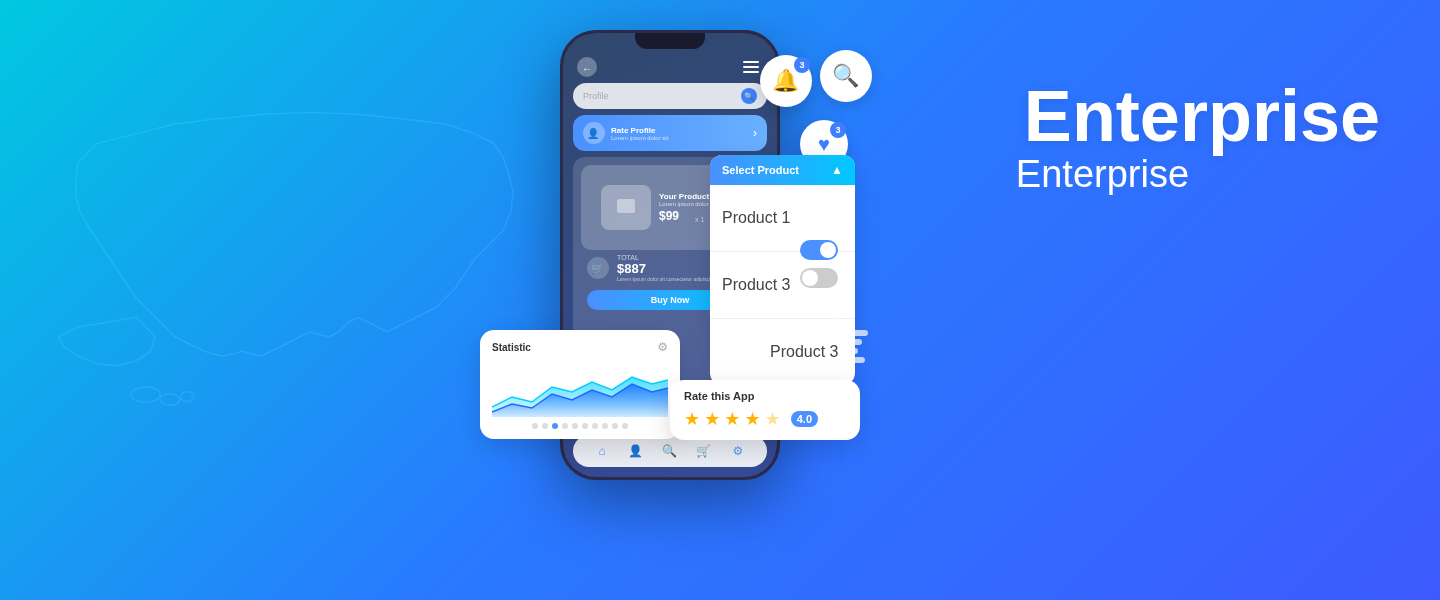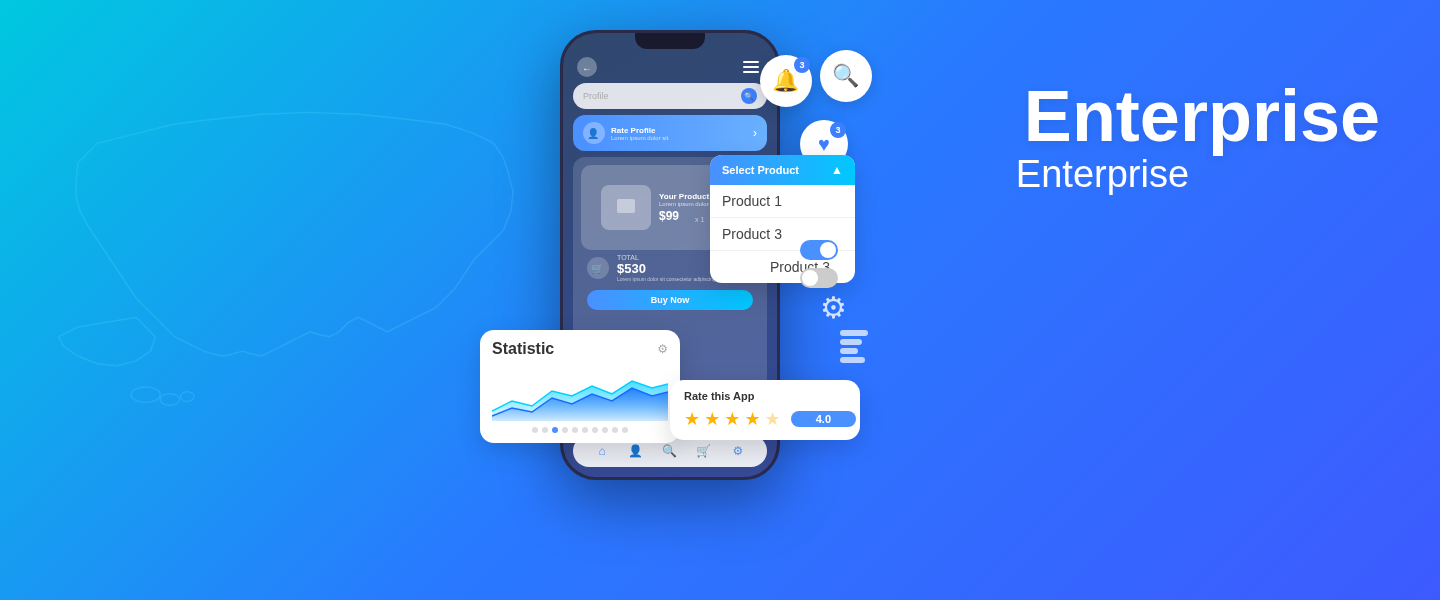--- a/index.html
+++ b/index.html
@@ -397,22 +397,22 @@
       font-size: 11px;
       font-weight: bold;
     }
 
     .select-product-icon {
       color: white;
       font-size: 12px;
     }
 
     .product-option {
-      padding: 8px 12px;
-      font-size: 14px;
+      padding: 24px 12px;
+      font-size: 16px;
       color: #444;
       border-bottom: 1px solid #f0f0f0;
     }
 
     .product-option:last-child {
       border-bottom: none;
       margin-left: 48px;
     }
 
     
@@ -472,21 +472,21 @@
     }
 
     .stat-header {
       display: flex;
       justify-content: space-between;
       align-items: center;
       margin-bottom: 8px;
     }
 
     .stat-title {
-      font-size: 16px;
+      font-size: 10px;
       font-weight: bold;
       color: #333;
     }
 
     .stat-gear {
       color: #aaa;
       font-size: 12px;
     }
 
     .stat-chart {
@@ -540,21 +540,21 @@
 
     .star {
       color: #ffb300;
       font-size: 18px;
     }
 
     .rate-score {
       background: #4a90ff;
       color: white;
       border-radius: 8px;
-      padding: 2px 25px;
+      padding: 2px 6px;
       font-size: 11px;
       font-weight: bold;
       margin-left: 6px;
     }
 
     
     .list-icon {
       position: absolute;
       top: 330px;
       left: 840px;
@@ -667,21 +667,21 @@
               <div style="display:flex;align-items:flex-end;gap:16px;">
                 <span class="product-price">$99</span>
                 <span class="product-qty">x 1</span>
               </div>
             </div>
           </div>
           <div class="total-row">
             <div class="cart-circle">🛒</div>
             <div class="total-info">
               <div class="total-label">TOTAL</div>
-              <div class="total-price">$530</div>
+              <div class="total-price">$887</div>
               <div class="total-desc">Lorem ipsum dolor sit consectetur adipiscing</div>
             </div>
           </div>
           <div class="buy-btn">Buy Now</div>
         </div>
 
         <div class="phone-bottom-nav">
           <div class="nav-icon">⌂</div>
           <div class="nav-icon">👤</div>
           <div class="nav-icon">🔍</div>

